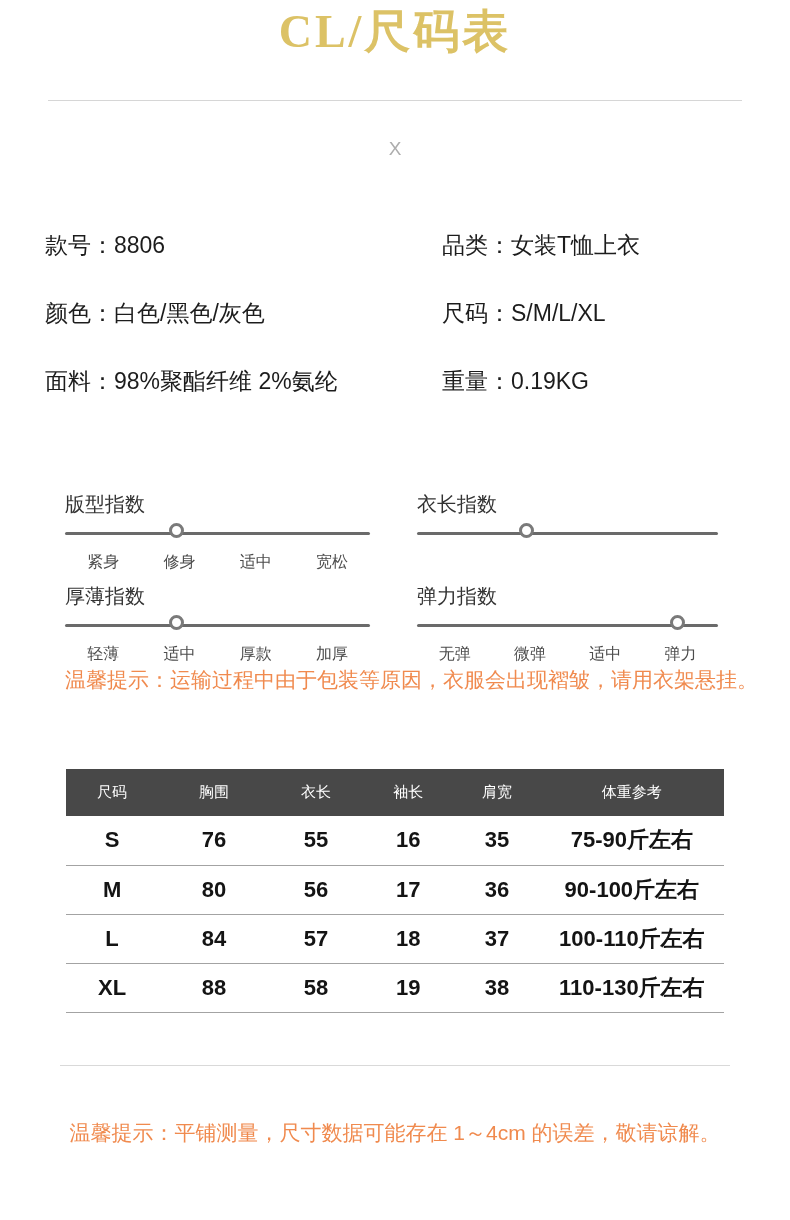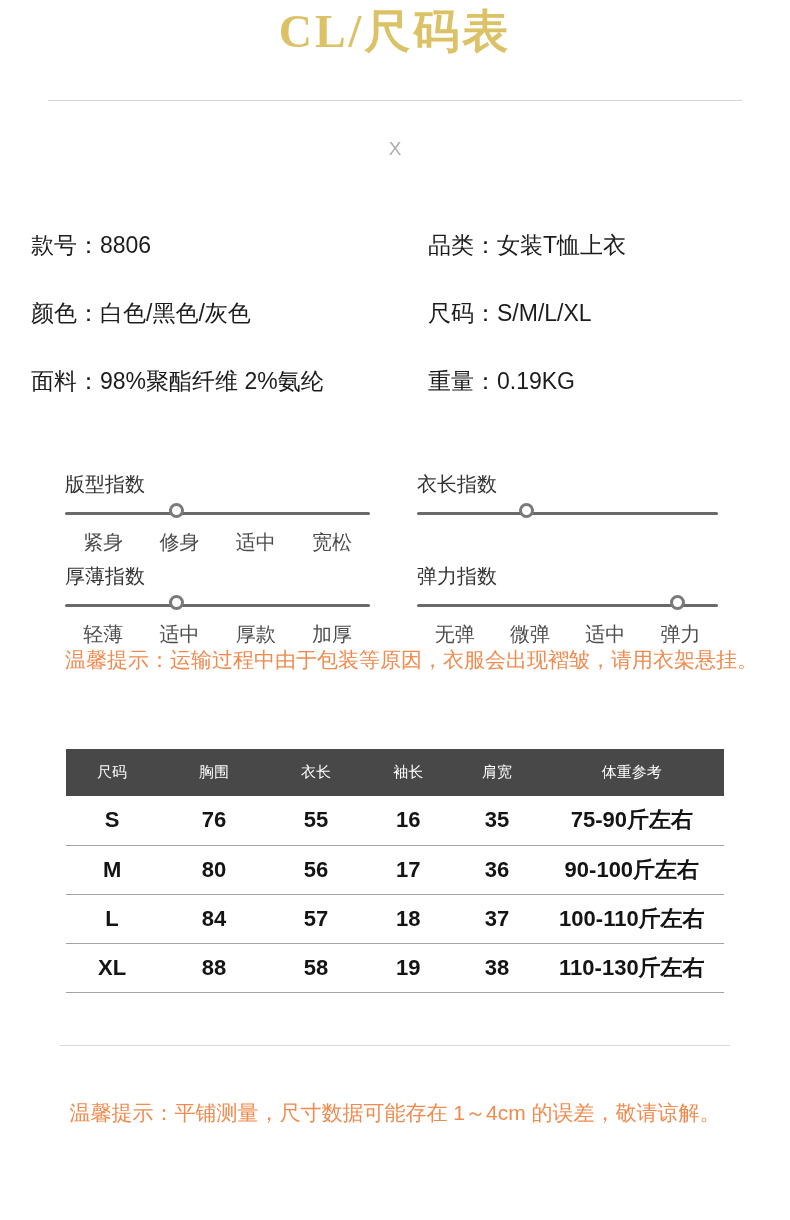--- a/index.html
+++ b/index.html
@@ -25,42 +25,42 @@
     letter-spacing:3px;
     color:var(--title-gold);
   }
   .top-divider { border:none; border-top:1px solid #d6d6d6; margin:36px 48px 0; }
   .watermark-x {
     text-align:center; color:#adadad;
     font-size:19px; line-height:20px; margin-top:38px;
   }
   .info-grid {
     display:grid; grid-template-columns:397px 1fr;
-    padding-left:31px; margin-top:52px;
+    padding-left:45px; margin-top:52px;
   }
   .info-item { height:68px; display:flex; align-items:center; font-size:23px; color:var(--text-dark); }
   .info-label { white-space:pre; }
   .info-value { white-space:pre; }
   .sliders {
     display:grid; grid-template-columns:305px 301px;
     column-gap:47px; row-gap:8px;
-    padding-left:65px; margin-top:56px;
+    padding-left:65px; margin-top:76px;
   }
   .slider-title { font-size:20px; line-height:26px; color:#333; margin-bottom:6px; }
   .slider-track { position:relative; height:21px; }
   .slider-line {
     position:absolute; left:0; right:0; top:9px; height:3px;
     background:var(--slider-line); border-radius:2px;
   }
   .slider-knob {
     position:absolute; top:0; width:15px; height:15px;
     border:3px solid #7a7a7a; border-radius:50%; background:#fff;
   }
   .slider-scale { display:flex; margin-top:5px; }
-  .slider-scale span { flex:1; text-align:center; font-size:20px; line-height:26px; color:#4c4c4c; }
+  .slider-scale span { flex:1; text-align:center; font-size:16px; line-height:26px; color:#4c4c4c; }
   .notice-shipping {
     margin-top:0; padding-left:65px;
     font-size:21px; line-height:26px;
     color:var(--notice-orange);
   }
   .size-table {
     margin:76px 0 0 66px; width:658px;
     border-collapse:collapse; table-layout:fixed; text-align:center;
   }
   .size-table th {

